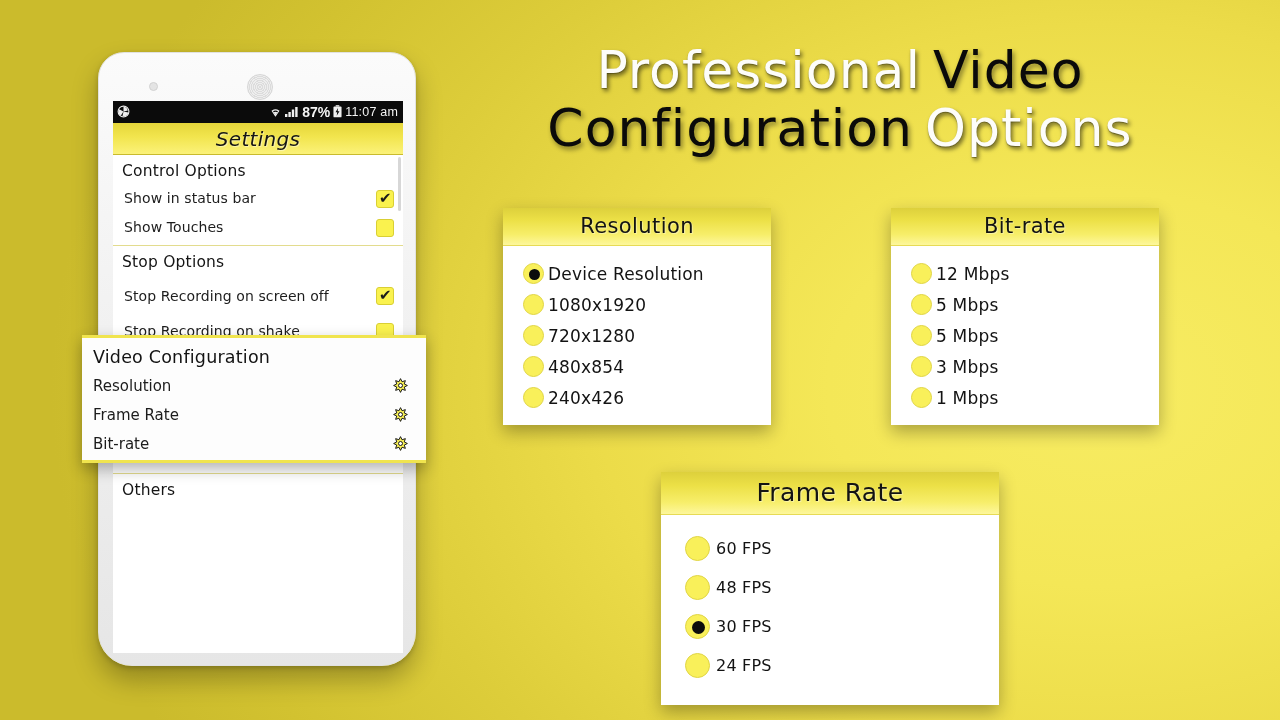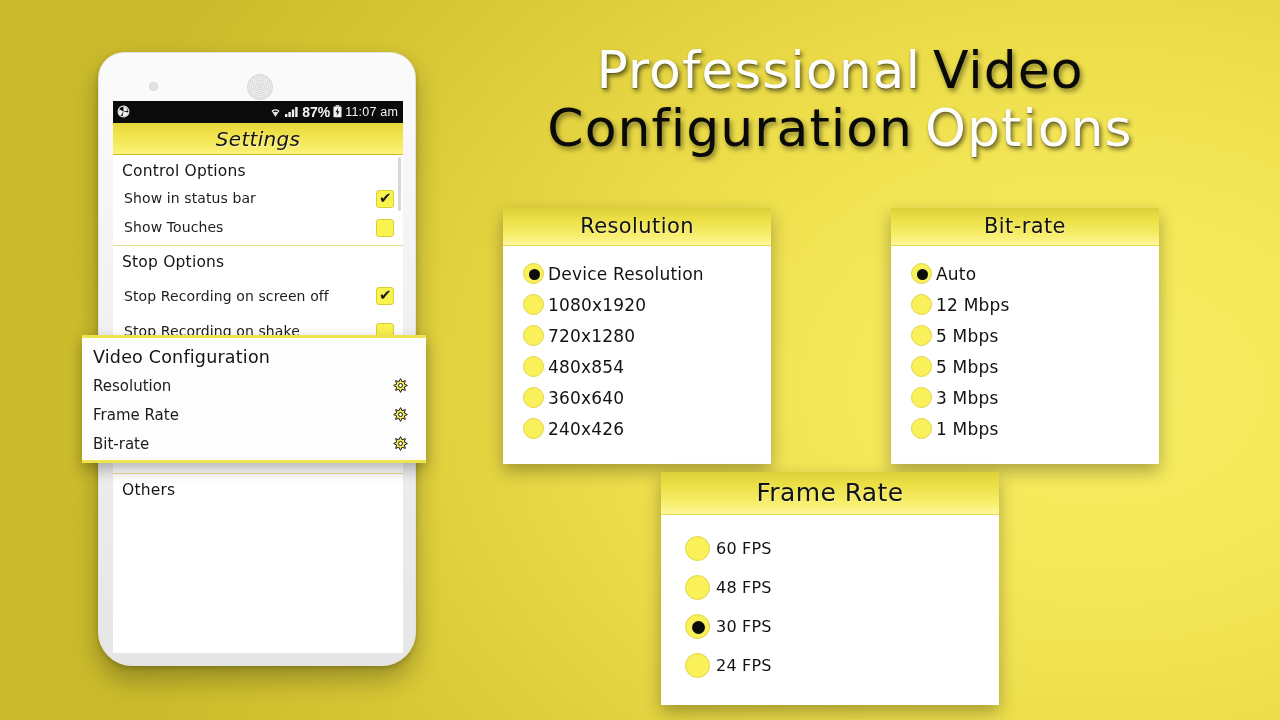--- a/index.html
+++ b/index.html
@@ -151,21 +151,21 @@
   }
   .dlg-head {
     background:linear-gradient(180deg,#ddd03c 0%,#ece046 32%,#f7ee6a 72%,#fdf79c 100%);
     text-align:center; padding:6px 0 7px 0;
     border-bottom:1px solid #e7db55;
   }
   .dlg-head .t {
     font-size:21px; color:#131313; letter-spacing:0.4px;
     text-shadow:1px 1px 1px rgba(255,255,255,0.45);
   }
-  .dlg-body { padding:12px 0 20px 0; }
+  .dlg-body { padding:12px 0 12px 0; }
   .opt {
     display:flex; align-items:center; gap:4px;
     padding:5px 0 5px 20px;
   }
   .radio {
     width:21px; height:21px; border-radius:50%;
     background:#f9f05a; border:1px solid #e0d545;
     flex:0 0 auto; position:relative;
   }
   .radio.on::after {
@@ -334,39 +334,31 @@
         <div class="opt">
           <div class="radio"></div>
           <span class="lbl">720x1280</span>
         </div>
         <div class="opt">
           <div class="radio"></div>
           <span class="lbl">480x854</span>
         </div>
         <div class="opt">
           <div class="radio"></div>
-          <span class="lbl">360x640</span>
-        </div>
-        <div class="opt">
-          <div class="radio"></div>
           <span class="lbl">240x426</span>
         </div>
       </div>
   </div>
 
   <div class="dialog" id="dlg-bitrate">
     <div class="dlg-head">
       <span class="t">Bit-rate</span>
     </div>
     <div class="dlg-body">
         <div class="opt">
-          <div class="radio on"></div>
-          <span class="lbl">Auto</span>
-        </div>
-        <div class="opt">
           <div class="radio"></div>
           <span class="lbl">12 Mbps</span>
         </div>
         <div class="opt">
           <div class="radio"></div>
           <span class="lbl">5 Mbps</span>
         </div>
         <div class="opt">
           <div class="radio"></div>
           <span class="lbl">5 Mbps</span>

